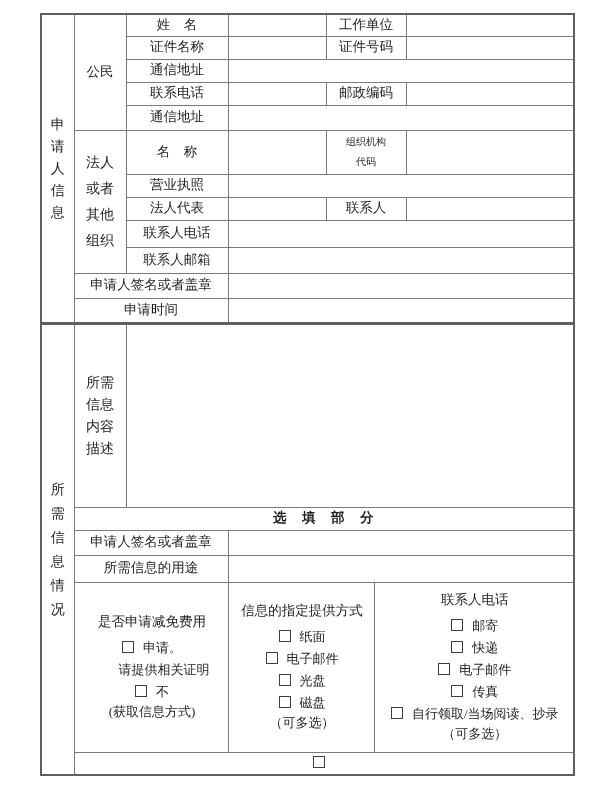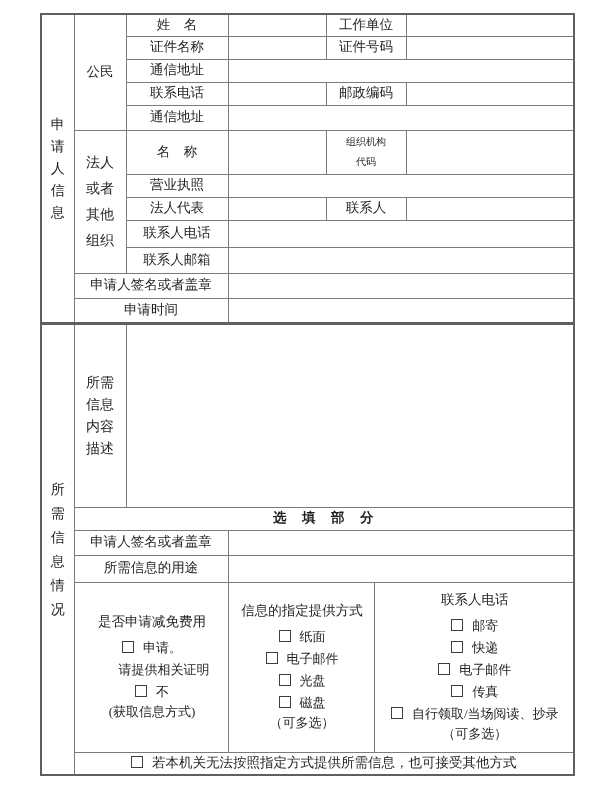--- a/index.html
+++ b/index.html
@@ -237,17 +237,17 @@
         </div>
         <div class="opt">
           <span class="cb"></span><span>自行领取/当场阅读、抄录</span>
         </div>
         <div class="footnote">（可多选）</div>
       </div>
     </td>
   </tr>
   <tr style="height:23px">
     <td class="footrow" colspan="4">
-      <span class="cb"></span><span>若本机关无法按照指定方式提供所需信息，也可接受其他方式</span>
+      <span class="cb"></span>
     </td>
   </tr>
 </tbody>
   </table>
 
 </body></html>

